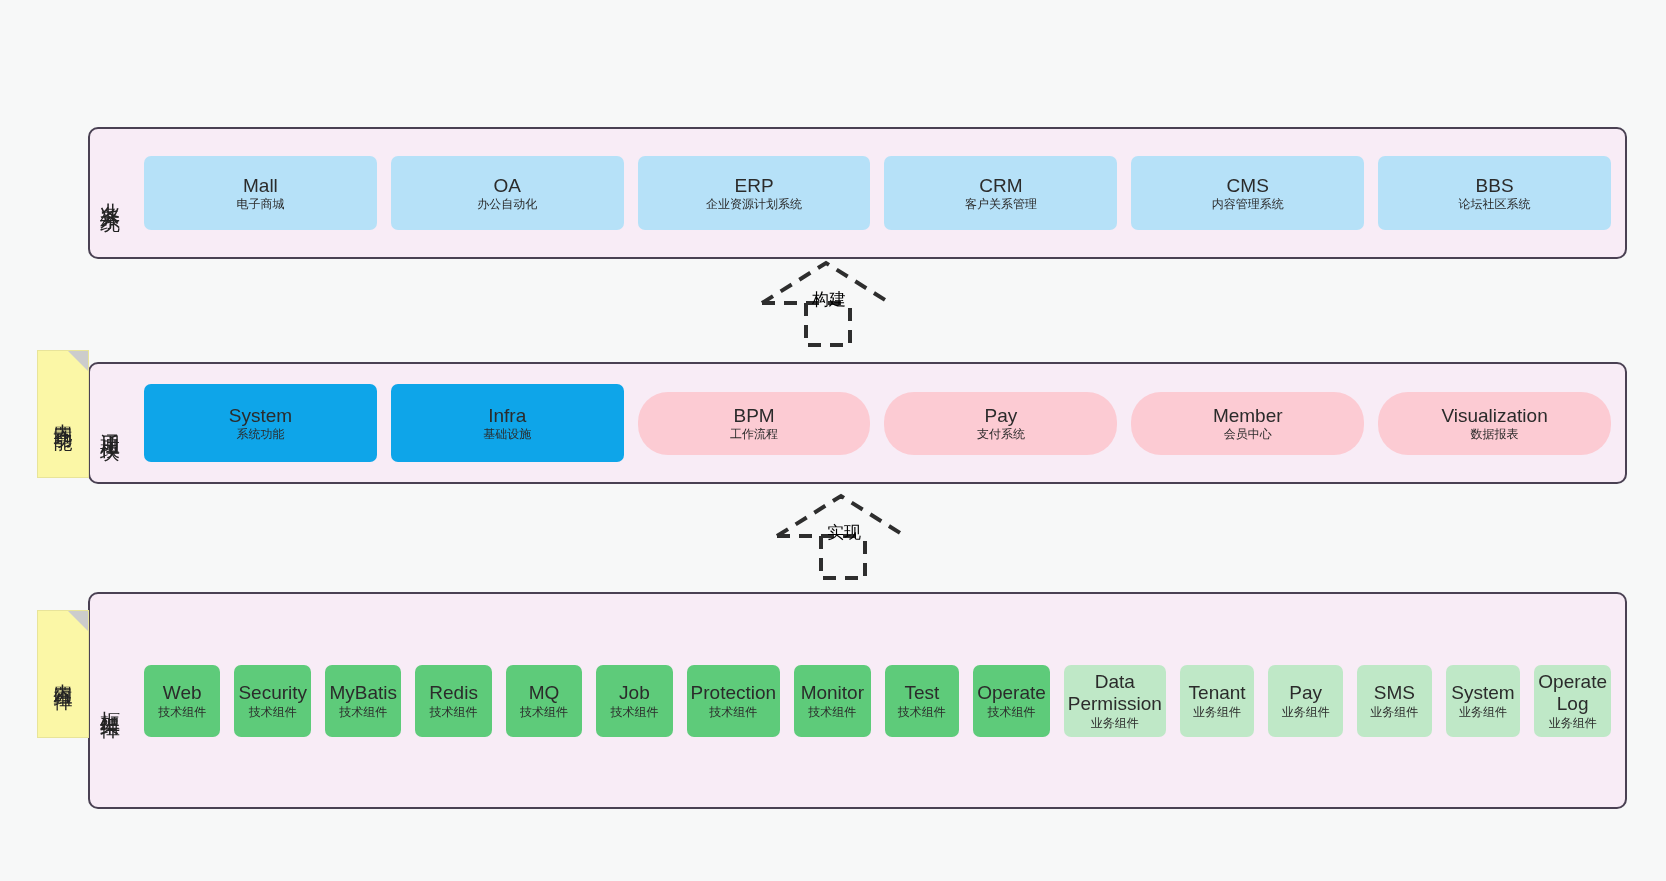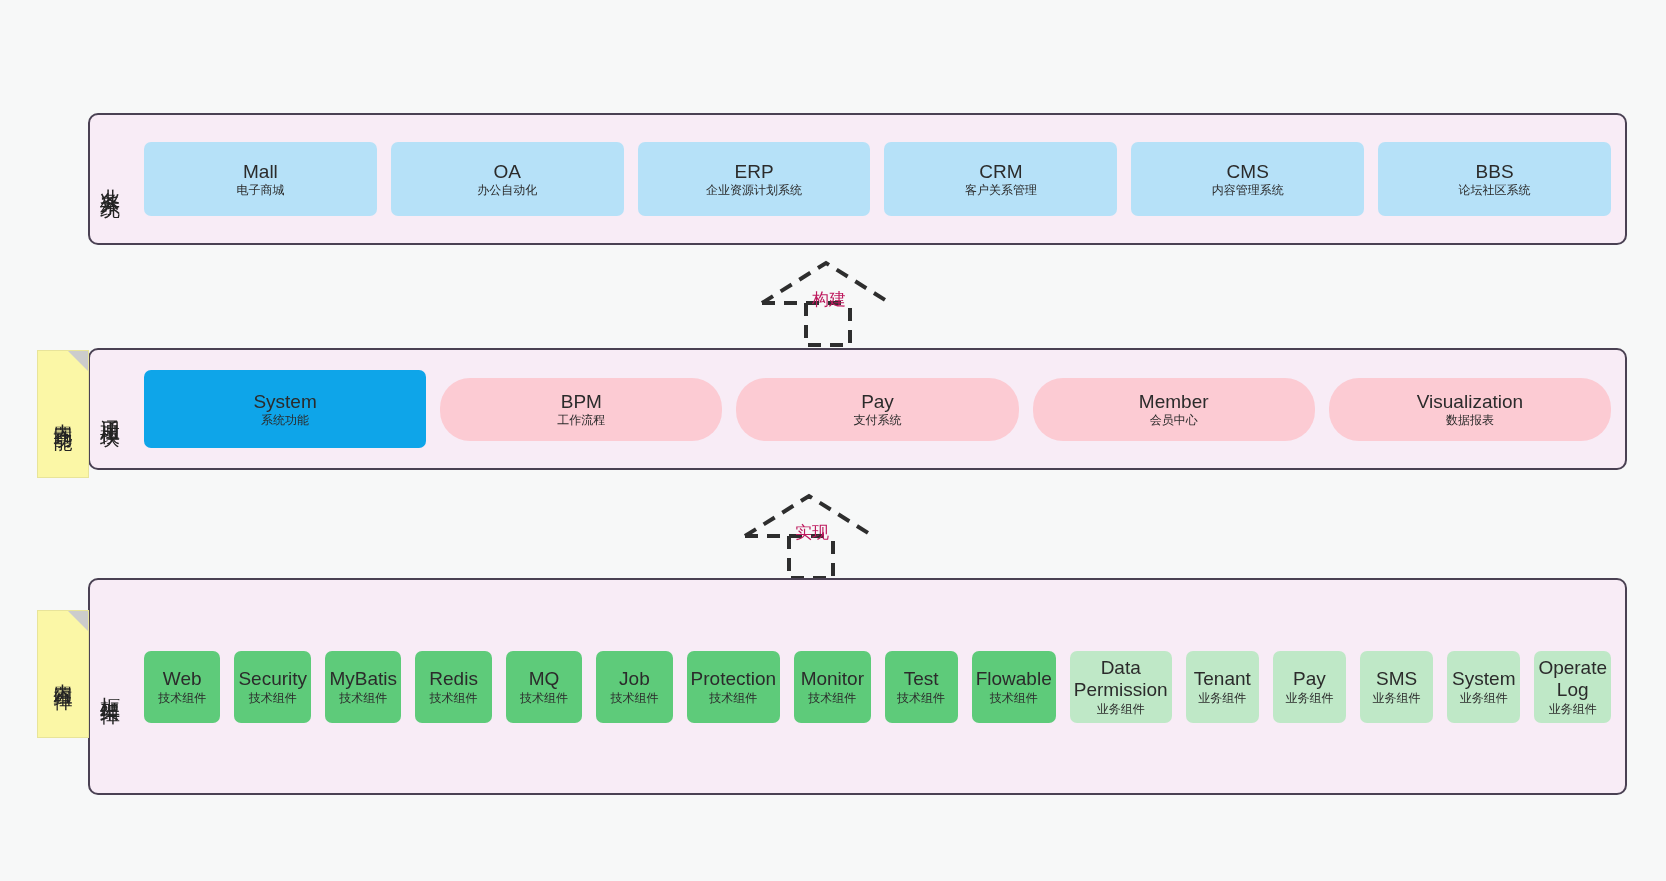--- a/index.html
+++ b/index.html
@@ -15,20 +15,21 @@
 
   
   .layer{
     position:absolute;
     background:#f8ecf6;
     border:2px solid #4a4153;
     border-radius:10px;
     box-sizing:border-box;
     display:flex;
     align-items:stretch;
+    margin-top:14px;
   }
   .layer-title{
     width:40px;
     flex:0 0 40px;
     display:flex;
     align-items:center;
     justify-content:center;
     font-size:20px;
     color:#232323;
     writing-mode:vertical-rl;
@@ -102,21 +103,21 @@
     width:0;height:0;
     border-left:20px solid transparent;
     border-top:20px solid #cccccc;
   }
 
   
   .connector{position:absolute;}
   .connector .lbl{
     position:absolute;
     font-size:17px;
-    color:#be185d;
+    color:#000000;
     background:transparent;
     white-space:nowrap;
   }
 </style>
 </head>
 <body>
 
 <div id="canvas">
 
   <div class="layer" id="layer-business" style="left:88px;top:113px;width:1539px;height:132px;">
@@ -158,40 +159,44 @@
     <span class="lbl" style="left:62px;top:33px;">构建</span>
   </div>
 
   <div class="layer" id="layer-module" style="left:88px;top:348px;width:1539px;height:122px;">
     <div class="layer-title">通用模块</div>
     <div class="layer-body">
       <div class="card red">
         <span class="l1">System</span>
         <span class="l2">系统功能</span>
       </div>
+      <div class="card red">
+        <span class="l1">Infra</span>
+        <span class="l2">基础设施</span>
+      </div>
       <div class="card pink">
         <span class="l1">BPM</span>
         <span class="l2">工作流程</span>
       </div>
       <div class="card pink">
         <span class="l1">Pay</span>
         <span class="l2">支付系统</span>
       </div>
       <div class="card pink">
         <span class="l1">Member</span>
         <span class="l2">会员中心</span>
       </div>
       <div class="card pink">
         <span class="l1">Visualization</span>
         <span class="l2">数据报表</span>
       </div>
     </div>
   </div>
 
-  <div class="connector" style="left:733px;top:488px;width:160px;height:92px;">
+  <div class="connector" style="left:765px;top:488px;width:160px;height:92px;">
     <svg width="160" height="92" viewBox="0 0 160 92">
       <path d="M 12 48 L 76 8 L 140 48" fill="none" stroke="#2e2e2e" stroke-width="4" stroke-dasharray="13,9" stroke-linecap="butt"></path>
       <path d="M 12 48 L 100 48" fill="none" stroke="#2e2e2e" stroke-width="4" stroke-dasharray="13,9"></path>
       <path d="M 56 48 L 56 90 L 100 90 L 100 48" fill="none" stroke="#2e2e2e" stroke-width="4" stroke-dasharray="13,9"></path>
     </svg>
     <span class="lbl" style="left:62px;top:33px;">实现</span>
   </div>
 
   <div class="layer" id="layer-framework" style="left:88px;top:578px;width:1539px;height:217px;">
     <div class="layer-title">框架组件</div>
@@ -231,21 +236,21 @@
           <span class="l2">技术组件</span>
         </div>
       </div>
 
       <div class="card-row">
         <div class="card green">
           <span class="l1">Test</span>
           <span class="l2">技术组件</span>
         </div>
         <div class="card green">
-          <span class="l1">Flowable</span>
+          <span class="l1">Operate</span>
           <span class="l2">技术组件</span>
         </div>
         <div class="card lightgreen">
           <span class="l1">Data Permission</span>
           <span class="l2">业务组件</span>
         </div>
         <div class="card lightgreen">
           <span class="l1">Tenant</span>
           <span class="l2">业务组件</span>
         </div>

